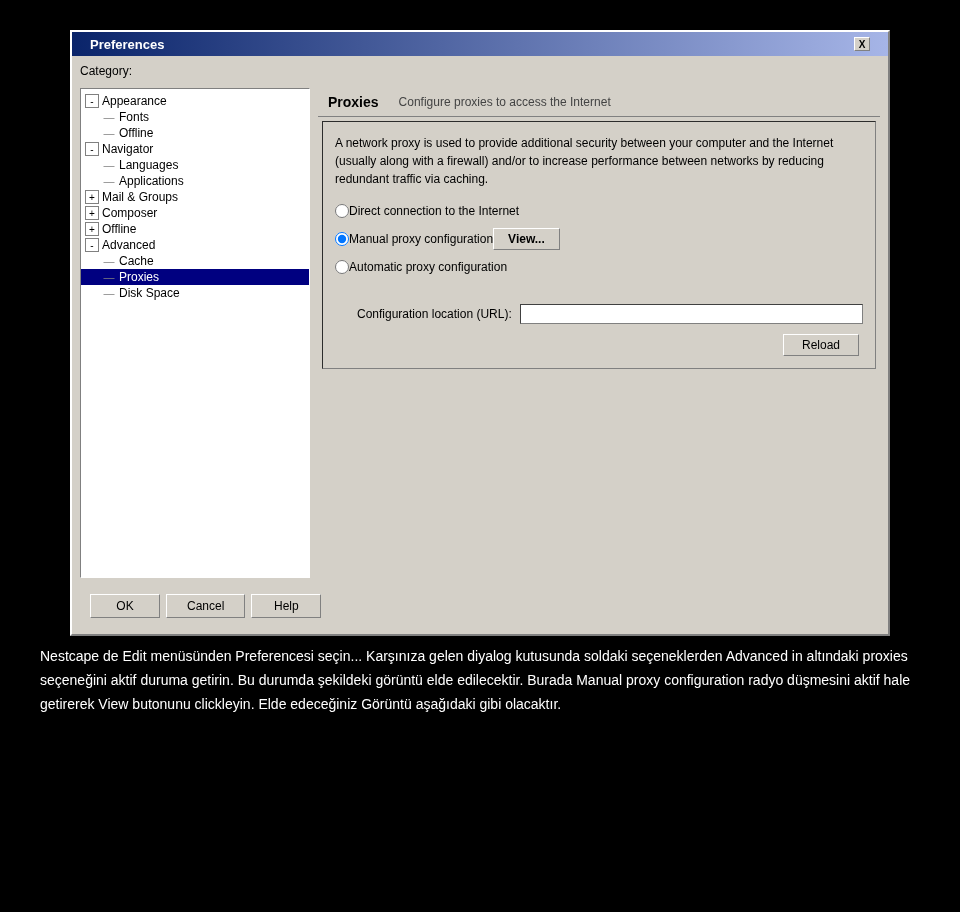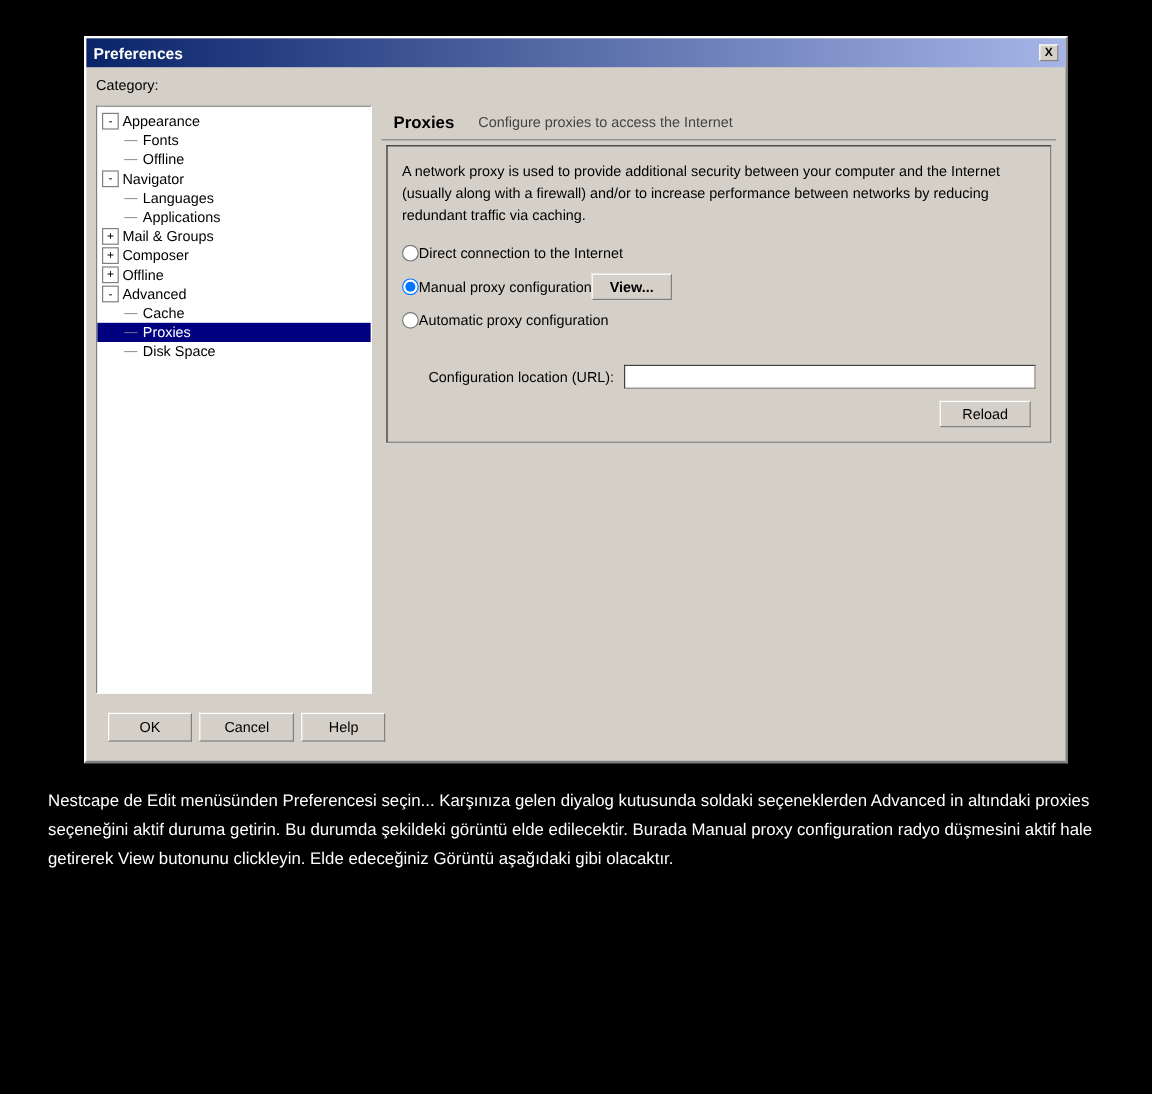--- a/index.html
+++ b/index.html
@@ -24,21 +24,21 @@
       background: #d4d0c8;
       border: 2px solid #fff;
       border-right-color: #808080;
       border-bottom-color: #808080;
       box-shadow: 2px 2px 0 #000;
     }
 
     .title-bar {
       background: linear-gradient(to right, #0a246a, #a6b5e7);
       color: #fff;
-      padding: 4px 6px;
+      padding: 4px 18px;
       font-size: 13px;
       font-weight: bold;
       display: flex;
       justify-content: space-between;
       align-items: center;
       height: 24px;
     }
 
     .title-bar-title {
       color: #fff;
@@ -257,21 +257,21 @@
       background: #d4d0c8;
       border: 1px solid #fff;
       border-right-color: #808080;
       border-bottom-color: #808080;
       cursor: pointer;
       min-width: 70px;
     }
 
     
     .bottom-text {
-      margin-top: 20px;
+      margin-top: 9px;
       padding: 0 20px;
       color: #fff;
       font-size: 14px;
       line-height: 1.7;
     }
   </style>
 </head>
 <body>
 
 <div class="screen">

